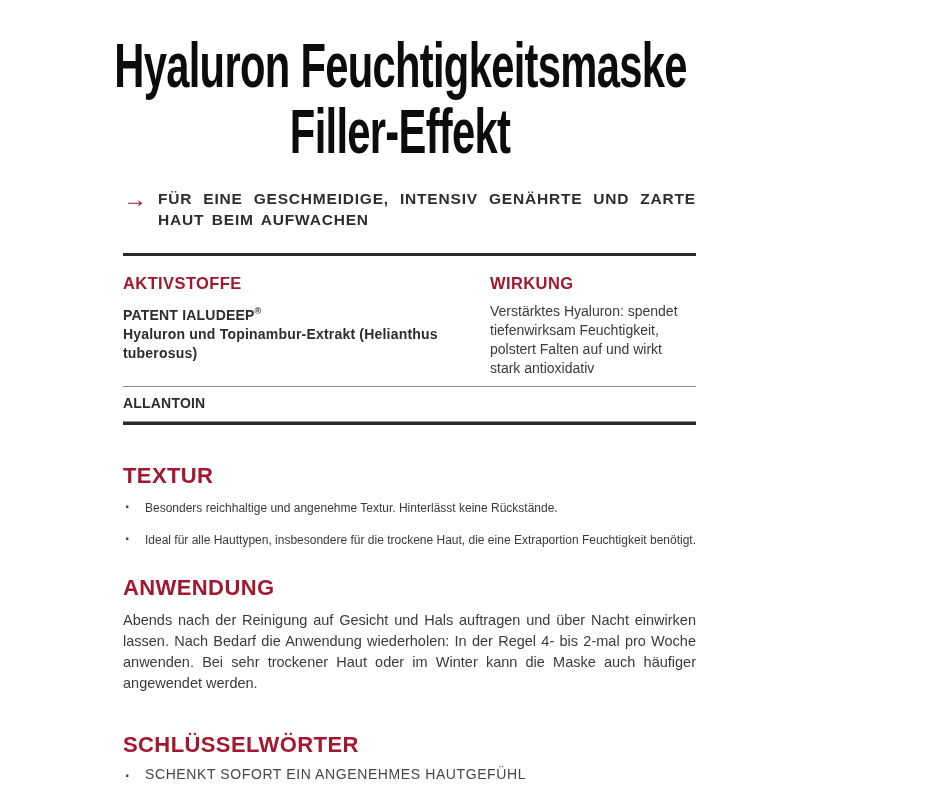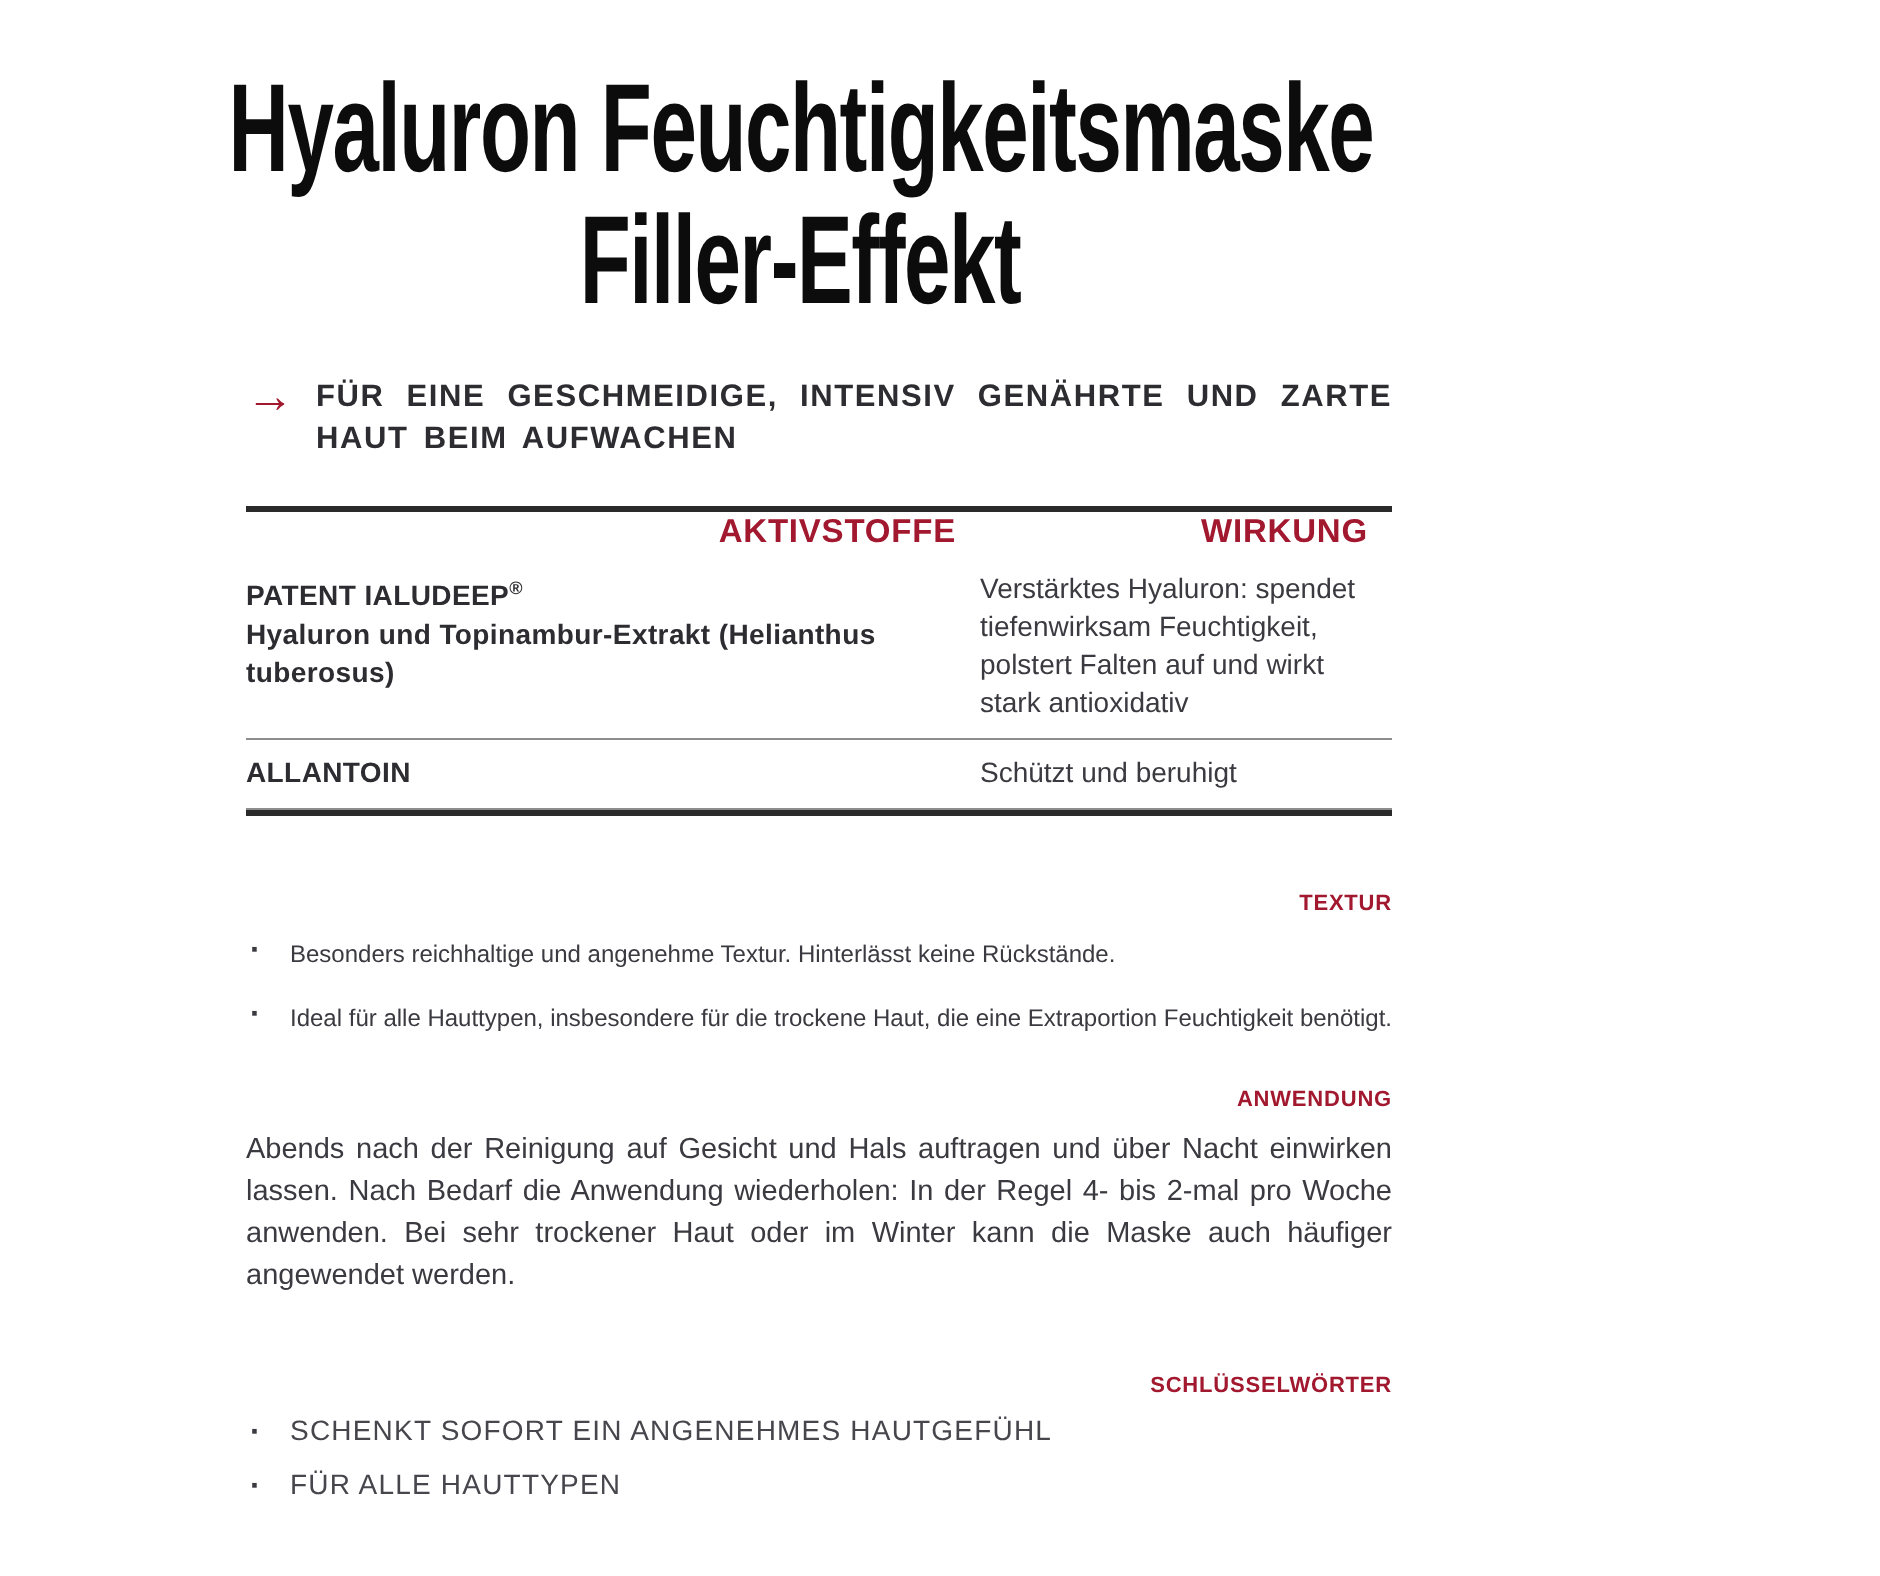--- a/index.html
+++ b/index.html
@@ -71,21 +71,21 @@
     margin-top:23px;
     border-top:3px solid var(--rule-thick);
     border-bottom:3px solid var(--rule-thick);
   }
   .t-row{
     display:grid;
     grid-template-columns:367px 1fr;
   }
   .t-row.ruled{border-bottom:1px solid var(--rule-thin);}
   .t-cell{padding:7px 12px 8px 0;}
-  .t-head .t-cell{padding-top:1px;padding-bottom:2px;text-align:right;}
+  .t-head .t-cell{padding-top:18px;padding-bottom:2px;}
   .col-header{
     color:var(--accent);
     font-weight:700;
     font-size:16.5px;
     letter-spacing:0.4px;
   }
   .ing-name{
     font-weight:700;
     font-size:14px;
     line-height:19px;
@@ -96,24 +96,23 @@
   .effect-text{
     font-size:14px;
     line-height:19px;
     color:var(--text);
   }
   
   .section{margin-top:38px;}
   .section-heading{
     color:var(--accent);
     font-weight:700;
-    font-size:11px;
+    font-size:22px;
     letter-spacing:0.4px;
     margin-bottom:9px;
-    text-align:right;
   }
   .body-text{
     font-size:14.5px;
     line-height:21px;
     text-align:justify;
   }
   ul.bullets{list-style:none;}
   ul.bullets li{
     display:flex;
     margin-bottom:11px;
@@ -173,21 +172,20 @@
           <div class="ing-name"><span>PATENT IALUDEEP</span><sup>®</sup></div>
           <div class="ing-name">Hyaluron und Topinambur-Extrakt (Helianthus tuberosus)</div>
         </div>
         <div class="t-cell effect-text">Verstärktes Hyaluron: spendet tiefenwirksam Feuchtigkeit, polstert Falten auf und wirkt stark antioxidativ</div>
       </div>
 
       <div class="t-row ruled">
         <div class="t-cell">
           <div class="ing-name">ALLANTOIN</div>
         </div>
-        <div class="t-cell effect-text">Schützt und beruhigt</div>
       </div>
 
 
     </div>
 
     <section class="section">
       <h2 class="section-heading">TEXTUR</h2>
       <ul class="bullets">
         <li>
           <span class="marker">·</span>

